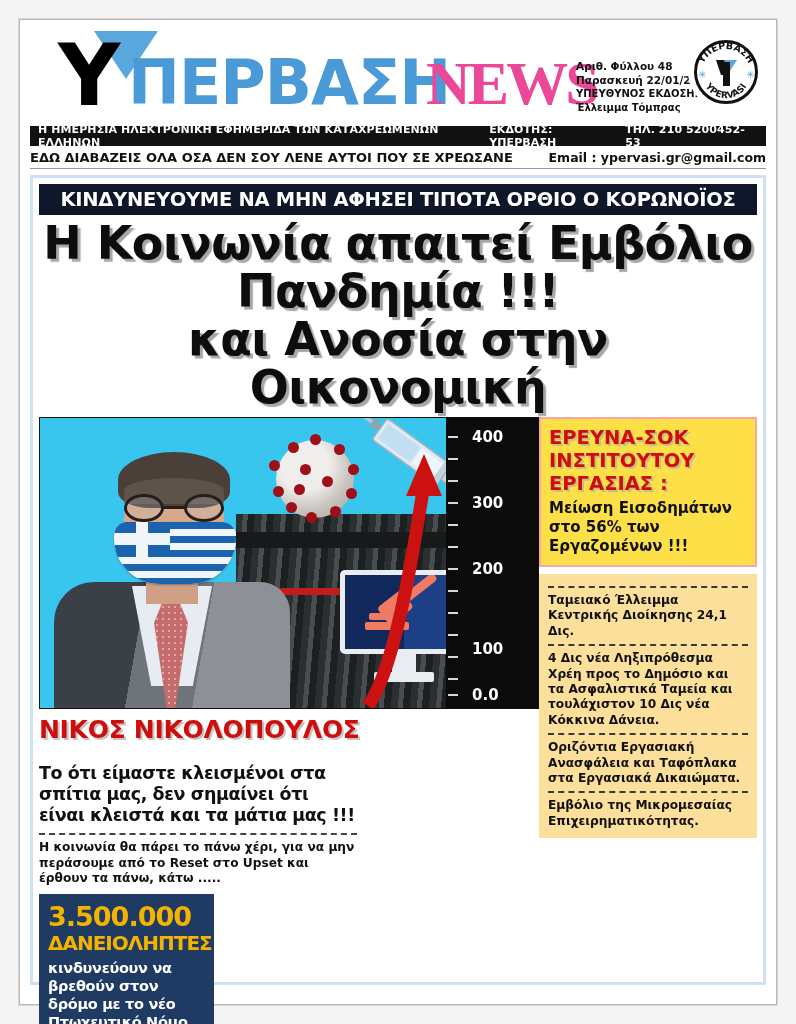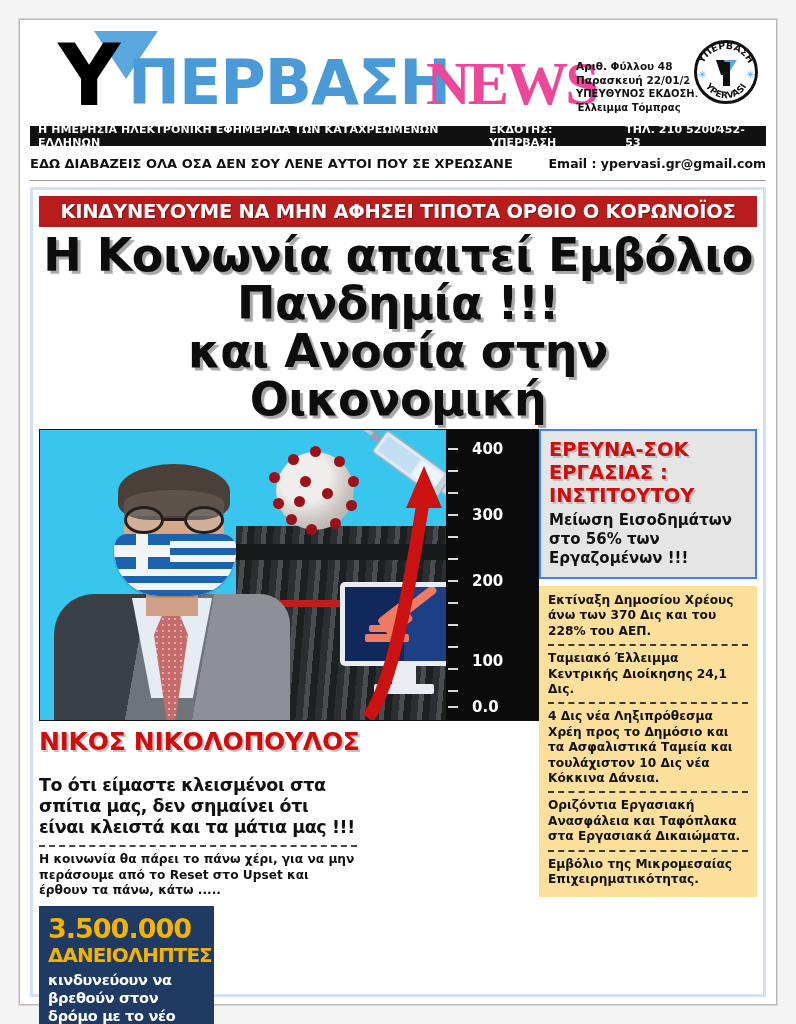--- a/index.html
+++ b/index.html
@@ -64,36 +64,36 @@
   
   .strap {
     margin: 0 10px; height: 20px; background: #111; color: #fff;
     display: flex; align-items: center;
     font-size: 11px; font-weight: bold; letter-spacing: .1px;
   }
   .strap .s1 { padding-left: 8px; }
   .strap .s2 { margin-left: auto; padding-right: 6px; }
   .strap .s3 { padding-right: 10px; }
   .subline {
-    margin: 1px 10px 0 10px; height: 34px;
+    margin: 1px 10px 0 10px; height: 22px;
     display: flex; align-items: center;
     font-size: 13px; font-weight: bold; color: #111;
     border-bottom: 1px solid #999;
   }
   .subline .email { margin-left: auto; font-size: 12.5px; }
 
   
   .frame {
     position: relative; margin: 6px 10px 0 10px;
     height: 810px; border: 3px solid #cfe2f5; background: #fff;
     padding: 6px;
   }
 
   .redbar {
-    height: 31px; background: #b91c1c; color: #fff;
+    height: 31px; background: #0f172a; color: #fff;
     display: flex; align-items: center; justify-content: center;
     font-size: 19.5px; font-weight: bold; letter-spacing: -.3px;
     font-family: "DejaVu Sans", sans-serif;
     text-shadow: 1px 1px 0 rgba(0,0,0,.35);
   }
 
   .headline {
     margin-top: 4px; text-align: center;
     font-size: 46px; line-height: 48px; font-weight: bold;
     color: #0d0d0d; letter-spacing: -.5px;
@@ -224,21 +224,21 @@
   .mon-stand {
     position:absolute; left:52px; top:84px; width:24px; height:20px; background:#e9edf2;
   }
   .mon-base {
     position:absolute; left:34px; top:102px; width:60px; height:10px;
     background:#e9edf2; border-radius:2px;
   }
 
   
   .shockbox {
-    border:2px solid #3b82f6; background:#e5e5e5; padding:7px 8px 9px 8px;
+    border:2px solid #fca5a5; background:#fde047; padding:7px 8px 9px 8px;
   }
   .shock-t {
     color:#cf0d0d; font-size:19.5px; line-height:23px; font-weight:bold;
     font-family:"DejaVu Sans", sans-serif;
     text-shadow: 2px 2px 0 rgba(170,170,170,.65);
   }
   .shock-b {
     margin-top:4px; color:#111; font-size:15px; line-height:19px; font-weight:bold;
   }
   .brieflist {
@@ -486,27 +486,26 @@
               <div class="bb-sub">ΔΑΝΕΙΟΛΗΠΤΕΣ</div>
               <div class="bb-txt">κινδυνεύουν να βρεθούν στον δρόμο με το νέο Πτωχευτικό Νόμο !!!</div>
             </div>
           </div>
         </div>
       </div>
 
       <div class="colR">
         <div class="shockbox">
           <div class="shock-t">ΕΡΕΥΝΑ-ΣΟΚ</div>
+          <div class="shock-t">ΙΝΣΤΙΤΟΥΤΟΥ</div>
           <div class="shock-t">ΕΡΓΑΣΙΑΣ :</div>
-          <div class="shock-t">ΙΝΣΤΙΤΟΥΤΟΥ</div>
           <div class="shock-b">Μείωση Εισοδημάτων στο 56% των Εργαζομένων !!!</div>
         </div>
 
         <div class="brieflist">
-          <div class="brief">Εκτίναξη Δημοσίου Χρέους άνω των 370 Δις και του 228% του ΑΕΠ.</div>
           <div class="sep"></div>
           <div class="brief">Ταμειακό Έλλειμμα Κεντρικής Διοίκησης 24,1 Δις.</div>
           <div class="sep"></div>
           <div class="brief">4 Δις νέα Ληξιπρόθεσμα Χρέη προς το Δημόσιο και τα Ασφαλιστικά Ταμεία και τουλάχιστον 10 Δις νέα Κόκκινα Δάνεια.</div>
           <div class="sep"></div>
           <div class="brief">Οριζόντια Εργασιακή Ανασφάλεια και Ταφόπλακα στα Εργασιακά Δικαιώματα.</div>
           <div class="sep"></div>
           <div class="brief">Εμβόλιο της Μικρομεσαίας Επιχειρηματικότητας.</div>
         </div>
       </div>

